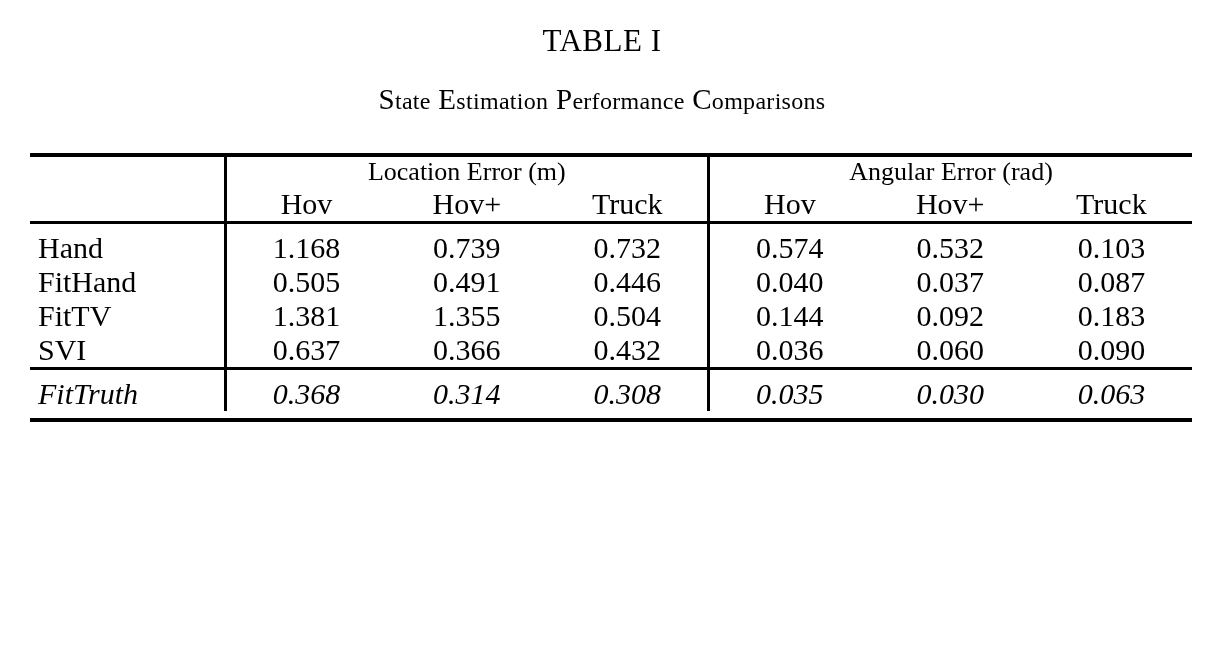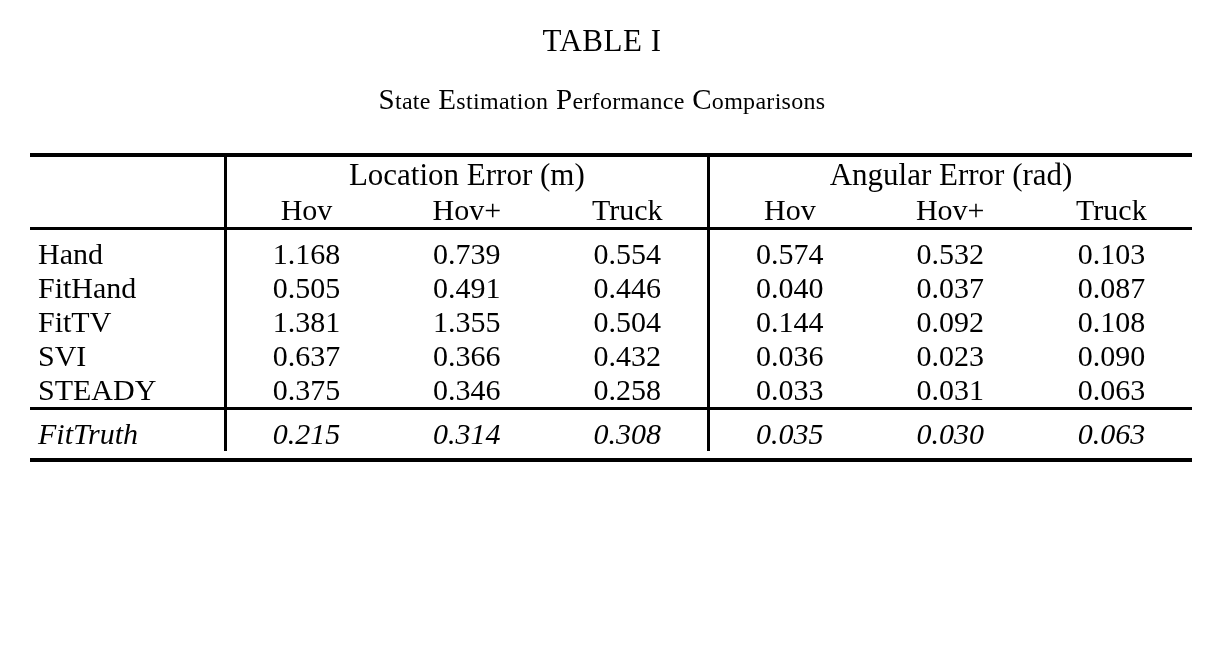--- a/index.html
+++ b/index.html
@@ -55,21 +55,21 @@
     border-top: 4px solid #000;
   }
   .rule-mid td {
     border-top: 3px solid #000;
   }
   .rule-bottom td {
     border-bottom: 4px solid #000;
   }
   .grouphead td {
     font-weight: bold;
-    font-size: 31px;
+    font-size: 26px;
     padding-top: 10px;
     padding-bottom: 2px;
     margin-left: 14px;
   }
   .subhead td {
     font-size: 30px;
     padding-bottom: 9px;
   }
   .data td {
     font-size: 30px;
@@ -139,21 +139,21 @@
         <td></td>
         <td class="vsep"></td>
         <td></td>
         <td></td>
       </tr>
 
       <tr class="data">
         <td class="rowlabel">Hand</td>
         <td class="vsep">1.168</td>
         <td>0.739</td>
-        <td>0.554</td>
+        <td>0.732</td>
         <td class="vsep">0.574</td>
         <td>0.532</td>
         <td>0.103</td>
       </tr>
 
       <tr class="data">
         <td class="rowlabel">FitHand</td>
         <td class="vsep">0.505</td>
         <td>0.491</td>
         <td>0.446</td>
@@ -162,56 +162,47 @@
         <td>0.087</td>
       </tr>
 
       <tr class="data">
         <td class="rowlabel">FitTV</td>
         <td class="vsep">1.381</td>
         <td>1.355</td>
         <td>0.504</td>
         <td class="vsep">0.144</td>
         <td>0.092</td>
-        <td>0.108</td>
+        <td>0.183</td>
       </tr>
 
       <tr class="data">
         <td class="rowlabel">SVI</td>
         <td class="vsep">0.637</td>
         <td>0.366</td>
         <td>0.432</td>
         <td class="vsep">0.036</td>
-        <td>0.023</td>
+        <td>0.060</td>
         <td>0.090</td>
       </tr>
 
-      <tr class="data bold">
-        <td class="rowlabel">STEADY</td>
-        <td class="vsep">0.375</td>
-        <td>0.346</td>
-        <td>0.258</td>
-        <td class="vsep">0.033</td>
-        <td>0.031</td>
-        <td>0.063</td>
-      </tr>
 
       <tr class="rule-mid spacer-row">
         <td></td>
         <td class="vsep"></td>
         <td></td>
         <td></td>
         <td class="vsep"></td>
         <td></td>
         <td></td>
       </tr>
 
       <tr class="foot">
         <td class="rowlabel">FitTruth</td>
-        <td class="vsep">0.215</td>
+        <td class="vsep">0.368</td>
         <td>0.314</td>
         <td>0.308</td>
         <td class="vsep">0.035</td>
         <td>0.030</td>
         <td>0.063</td>
       </tr>
 
       <tr class="rule-bottom spacer-row">
         <td></td>
         <td></td>

